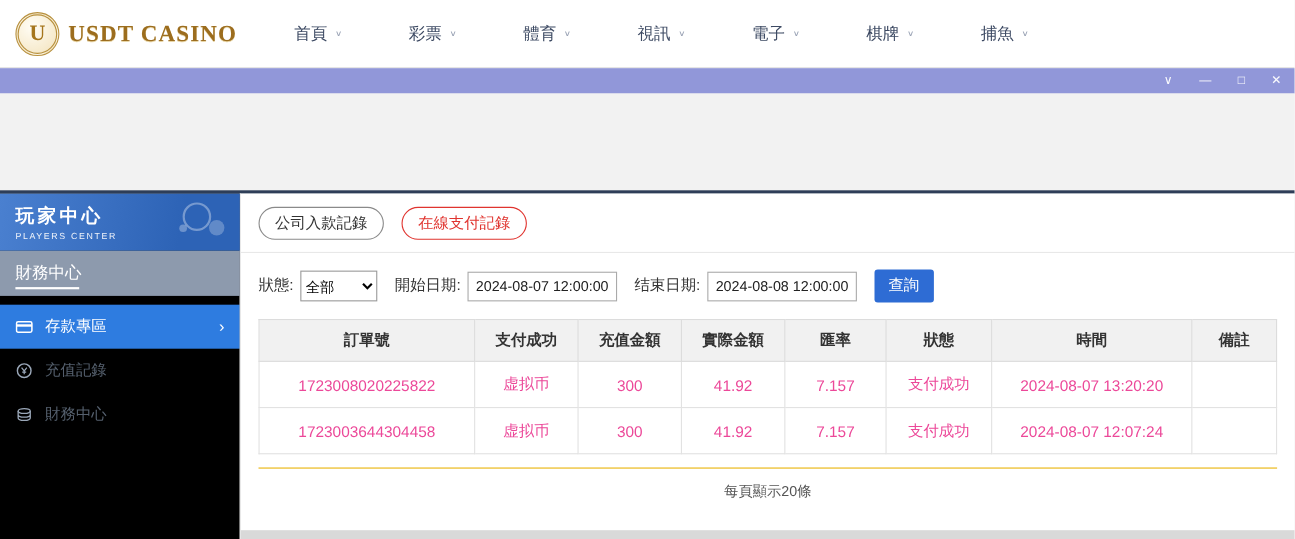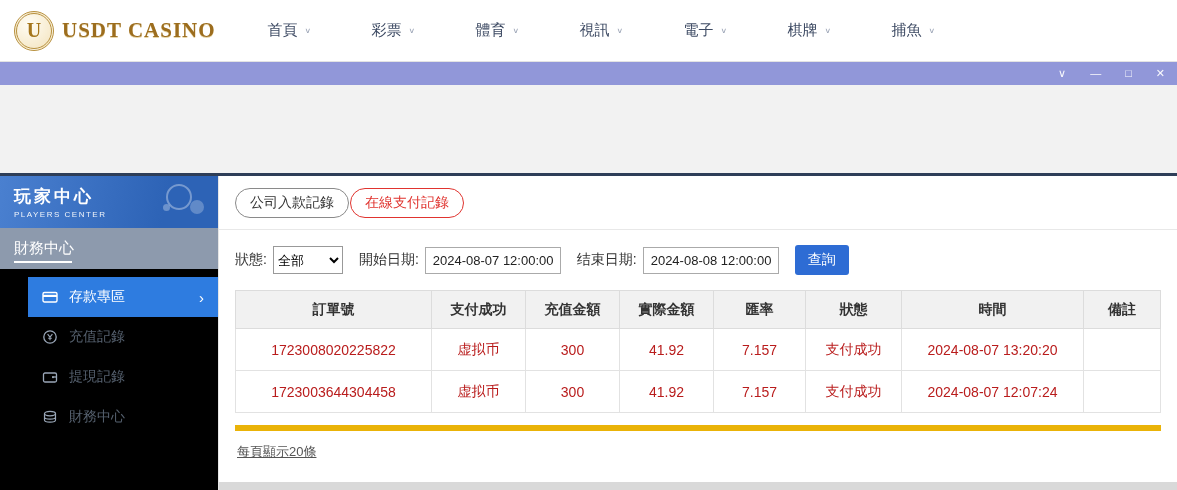--- a/index.html
+++ b/index.html
@@ -61,34 +61,34 @@
   .deco-1 { width:26px; height:26px; right:26px; top:8px; }
   .deco-2 { width:14px; height:14px; right:14px; top:24px; background:rgba(255,255,255,.25); border:none; }
   .deco-3 { width:7px; height:7px; right:48px; top:28px; background:rgba(255,255,255,.3); border:none; }
 
   .finance-header {
     height:41px; flex:0 0 41px; background:#8d9aad; color:#fff;
     font-size:15px; display:flex; align-items:center; padding-left:14px; position:relative;
   }
   .finance-underline { position:absolute; left:14px; bottom:6px; width:58px; height:2px; background:#fff; }
 
-  .menu { padding-top:8px; display:flex; flex-direction:column;margin-left:28px; }
+  .menu { padding-top:8px; display:flex; flex-direction:column; }
   .menu-item {
     height:40px; flex:0 0 40px; display:flex; align-items:center; gap:11px;
     padding:0 14px; color:#55606e; cursor:pointer; font-size:14px;
   }
   .menu-item .icon { color:#9aa7b8; display:flex; align-items:center; }
   .menu-item.active { background:#2e7ce0; color:#fff; }
   .menu-item.active .icon { color:#fff; }
   .menu-item .chev-right { margin-left:auto; font-size:15px; }
 
   
   .content { flex:1 1 auto; background:#fff; border-left:1px solid #e6e6e6; display:flex; flex-direction:column; }
 
-  .tabs-row { padding:12px 16px 11px; display:flex; gap:1px; border-bottom:1px solid #e8e8e8; }
+  .tabs-row { padding:12px 16px 11px; display:flex; gap:16px; border-bottom:1px solid #e8e8e8; }
   .tab-btn {
     border:1px solid #8a8a8a; border-radius:16px; background:#fff;
     padding:5px 14px; font-size:14px; color:#333; cursor:pointer;
     font-family:inherit;
   }
   .tab-btn.active { border-color:#e0342f; color:#e0342f; }
 
   .filter-row { padding:15px 16px; display:flex; align-items:center; font-size:14px; color:#333; }
   .filter-label { margin-right:6px; }
   .status-select {
@@ -103,29 +103,29 @@
     height:30px; padding:0 13px; background:#2e6cd4; color:#fff; border:none;
     border-radius:3px; font-size:14px; cursor:pointer; font-family:inherit;
   }
 
   .table-wrap { padding:0 16px; }
   table.records { width:100%; border-collapse:collapse; table-layout:fixed; font-size:14px; }
   .records th {
     background:#f1f1f1; font-weight:bold; height:38px;
     border:1px solid #dcdcdc; color:#333;
   }
-  .records td { height:42px; text-align:center; border:1px solid #e2e2e2; color:#b91c1c; }
+  .records td { height:42px; text-align:center; border:1px solid #e2e2e2; color:#ec4899; }
   col.c-order{width:196px;} col.c-method{width:94px;} col.c-amount{width:94px;}
   col.c-actual{width:94px;} col.c-rate{width:92px;} col.c-status{width:96px;}
   col.c-time{width:182px;} col.c-remark{width:auto;}
 
   .pagination-row {
-    margin:12px 16px 0; border-top:6px solid #eab308; padding:12px 2px 10px;
-    display:flex; align-items:center; justify-content:space-between;
-    font-size:13px; color:#555;text-decoration:underline;
+    margin:12px 16px 0; border-top:1px solid #eab308; padding:12px 2px 10px;
+    display:flex; align-items:center; justify-content:center;
+    font-size:13px; color:#555;
   }
   .pager { display:flex; align-items:center; gap:8px; color:#333; }
   .page-link { color:#2a6fd0; text-decoration:none; cursor:pointer; }
   .current-page {
     background:#8195b5; color:#fff; min-width:18px; height:18px; padding:0 3px;
     display:inline-flex; align-items:center; justify-content:center; font-size:12px;
   }
   .jump-input { width:36px; height:22px; border:1px solid #6f9bd2; font-family:inherit; }
 
   .bottom-strip { margin-top:auto; height:8px; background:#d9d9d9; }
@@ -209,30 +209,20 @@
           <span class="chev-right">›</span>
         </div>
         <div class="menu-item">
           <span class="icon">
             <svg width="16" height="16" viewBox="0 0 16 16">
                 <circle cx="8" cy="8" r="6.2" fill="none" stroke="currentColor" stroke-width="1.3"></circle>
                 <path d="M5.6 5.2 L8 8.2 L10.4 5.2 M8 8.2 V11.2 M6.2 9.3 H9.8" fill="none" stroke="currentColor" stroke-width="1.1"></path>
               </svg>
           </span>
           <span>充值記錄</span>
-        </div>
-        <div class="menu-item">
-          <span class="icon">
-            <svg width="16" height="16" viewBox="0 0 16 16">
-                <rect x="1.5" y="4" width="13" height="9" rx="1.5" fill="none" stroke="currentColor" stroke-width="1.3"></rect>
-                <path d="M10 8 h4.5" stroke="currentColor" stroke-width="1.3"></path>
-                <circle cx="11" cy="8.2" r="1" fill="currentColor"></circle>
-              </svg>
-          </span>
-          <span>提現記錄</span>
         </div>
         <div class="menu-item">
           <span class="icon">
             <svg width="16" height="16" viewBox="0 0 16 16">
                 <ellipse cx="8" cy="4.6" rx="5.5" ry="2.2" fill="none" stroke="currentColor" stroke-width="1.2"></ellipse>
                 <path d="M2.5 4.6 v6.4 c0 1.2 2.5 2.2 5.5 2.2 s5.5 -1 5.5 -2.2 v-6.4 M2.5 8 c0 1.2 2.5 2.2 5.5 2.2 s5.5 -1 5.5 -2.2" fill="none" stroke="currentColor" stroke-width="1.2"></path>
               </svg>
           </span>
           <span>財務中心</span>
         </div>

